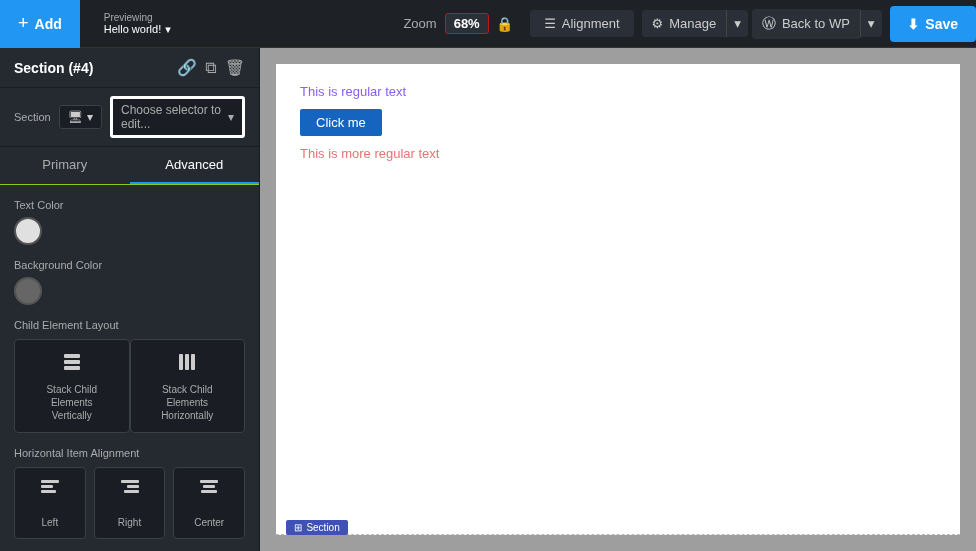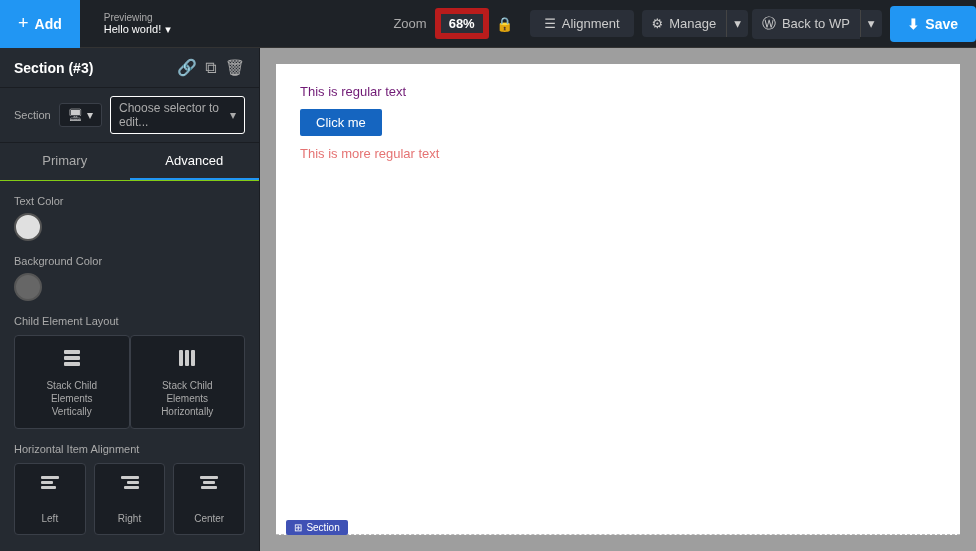--- a/index.html
+++ b/index.html
@@ -22,21 +22,21 @@
     .previewing-label { font-size: 10px; color: #aaa; }
     .preview-select {
       background: transparent; border: none; color: #fff; font-size: 11px;
       cursor: pointer; display: flex; align-items: center; gap: 4px;
     }
     .preview-select span { color: #fff; }
     .topbar-spacer { flex: 1; }
     .zoom-section { display: flex; align-items: center; gap: 8px; padding: 0 16px; }
     .zoom-label { color: #aaa; font-size: 13px; }
     .zoom-value {
-      background: #2a2f38; border: 6px solid #b91c1c; color: #fff;
+      background: #2a2f38; border: 1px solid #b91c1c; color: #fff;
       padding: 2px 8px; border-radius: 3px; font-size: 13px; font-weight: 600;
     }
     .lock-icon { color: #aaa; font-size: 14px; }
     .structure-btn {
       display: flex; align-items: center; gap: 6px; background: #2a2f38;
       border: none; color: #ccc; padding: 6px 14px; border-radius: 4px;
       cursor: pointer; font-size: 13px; margin-right: 8px;
     }
     .manage-section { display: flex; align-items: center; gap: 0; margin-right: 4px; }
     .manage-btn {
@@ -87,21 +87,21 @@
       display: flex; align-items: center; gap: 8px; padding: 8px 14px;
       border-bottom: 1px solid #1a1d22; flex-shrink: 0;
     }
     .selector-label { font-size: 11px; color: #aaa; }
     .device-select {
       background: #1a1e24; border: 1px solid #3a3f48; color: #ccc;
       padding: 4px 8px; border-radius: 3px; display: flex; align-items: center;
       gap: 4px; cursor: pointer; font-size: 12px;
     }
     .selector-dropdown {
-      flex: 1; background: #1a1e24; border: 1px solid #ffffff; color: #aaa;
+      flex: 1; background: #1a1e24; border: 3px solid #ffffff; color: #aaa;
       padding: 4px 8px; border-radius: 3px; font-size: 12px; cursor: pointer;
       display: flex; align-items: center; justify-content: space-between;
     }
 
     
     .tab-row {
       display: flex; border-bottom: 1px solid #84cc16; flex-shrink: 0;
     }
     .tab {
       flex: 1; text-align: center; padding: 10px 0; cursor: pointer;
@@ -143,21 +143,21 @@
       justify-content: center; flex-direction: column; gap: 16px; flex: 1;
     }
     .align-option .ao-icon { font-size: 18px; color: #ccc; }
     .align-option .ao-label { font-size: 10px; color: #aaa; }
 
     
     .canvas-area { flex: 1; background: #9e9e9e; overflow: hidden; display: flex; flex-direction: column; }
     .canvas-inner { background: #fff; margin: 16px; flex: 1; position: relative; overflow: hidden; }
 
     .canvas-content { padding: 20px 24px; }
-    .regular-text { font-size: 13px; color: #701a75; margin-bottom: 10px; }
+    .regular-text { font-size: 13px; color: #8b5cf6; margin-bottom: 10px; }
     .click-btn {
       background: #1565c0; color: #fff; border: none; padding: 6px 16px;
       border-radius: 2px; font-size: 13px; cursor: pointer; margin-bottom: 10px; display: block;
     }
     .more-text { font-size: 13px; color: #e57373; margin-bottom: 10px; }
 
     .section-badge {
       position: absolute; bottom: 0; left: 10px;
       background: #3f51b5; color: #fff; font-size: 10px; padding: 2px 8px;
       border-radius: 2px; display: flex; align-items: center; gap: 4px;
@@ -224,21 +224,21 @@
     <span>⬇</span>
     <span>Save</span>
   </button>
 </div>
 
 <div class="main-content">
 
   <div class="left-panel">
 
     <div class="section-header">
-      <span class="section-title">Section (#3)</span>
+      <span class="section-title">Section (#4)</span>
       <div class="section-icons">
         <button class="icon-btn">🔗</button>
         <button class="icon-btn">⧉</button>
         <button class="icon-btn">🗑</button>
       </div>
     </div>
 
     <div class="selector-row">
       <span class="selector-label">Section</span>
       <div class="device-select">

